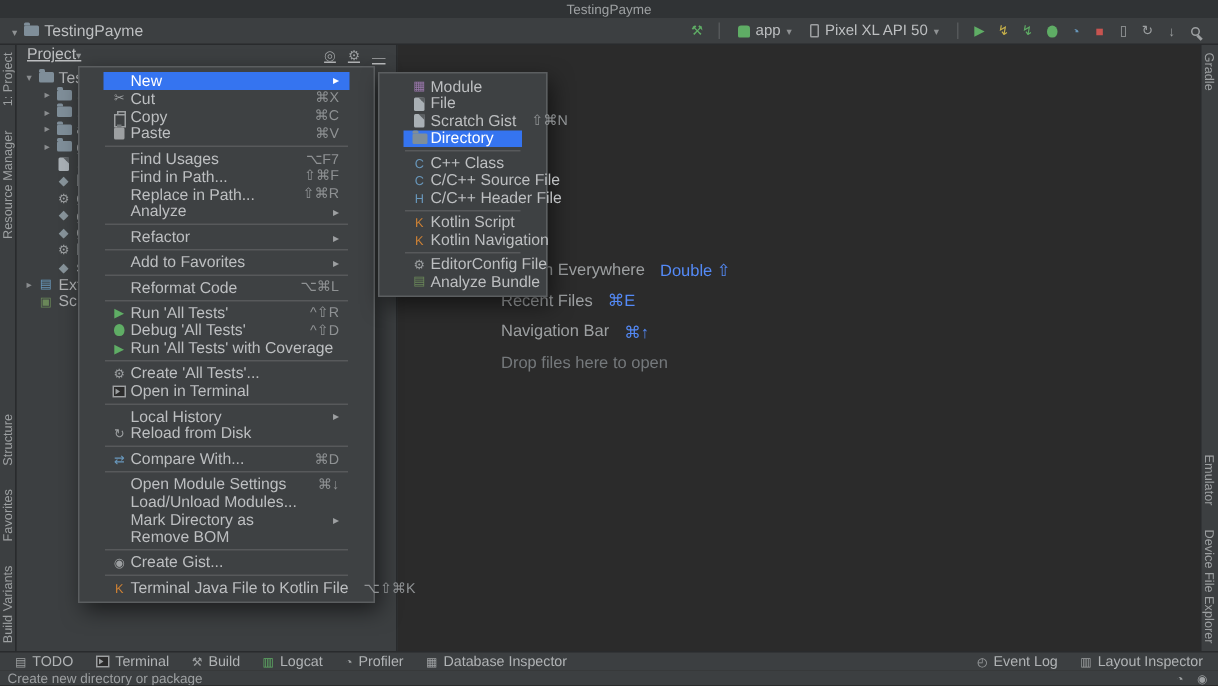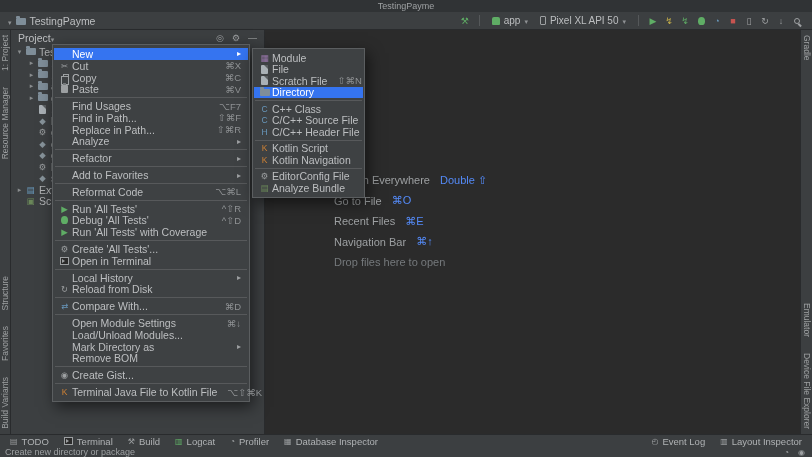--- a/index.html
+++ b/index.html
@@ -35,40 +35,40 @@
             padding:5px 0; z-index:5; }
   .stripe.left  { left:0; width:11px; border-right:1px solid var(--border,#292b2d); }
   .stripe.right { right:0; width:12px; border-left:1px solid var(--border,#292b2d); }
   .stripe-group { display:flex; flex-direction:column; align-items:center; gap:16px; }
   .stripe-label { writing-mode:vertical-rl; font-size:8.5px; color:#9da0a2; white-space:nowrap; }
   .stripe.left .stripe-label { transform:rotate(180deg); }
 
   
   .project-panel { position:absolute; left:11px; top:0; bottom:0; width:254px;
                    background:var(--panel-bg,#3c3f41); border-right:1px solid var(--border,#292b2d); }
-  .panel-header { height:15px; display:flex; align-items:center; padding:0 7px; font-size:10.5px; color:#bdbfc1; }
+  .panel-header { height:15px; display:flex; padding:0 7px; font-size:10.5px; color:#bdbfc1;text-decoration:underline; }
   .ph-icons { margin-left:auto; display:flex; gap:8px; align-items:center; }
   .ph-icon { font-size:9px; color:#9da0a2; }
   .tree { padding-top:1px; font-size:10.5px; color:var(--text,#afb1b3); }
   .tree-row { height:11.5px; display:flex; align-items:center; white-space:nowrap; }
   .tree-arrow { width:9px; flex:none; text-align:center; font-size:7px; color:#8a8d8f; }
   .tree-icon { width:13px; flex:none; display:inline-flex; align-items:center; justify-content:center; font-size:8.5px; }
   .tree-label { padding-left:2px; }
 
   
   .editor { position:absolute; left:266px; right:12px; top:0; bottom:0; background:var(--editor-bg,#2b2b2b); }
   .hints { position:absolute; left:68px; top:140px; }
   .hint-row { height:20.5px; display:flex; align-items:center; gap:10px; font-size:11px; }
   .hint-label { color:#9da0a2; white-space:nowrap; }
   .hint-short { color:var(--link-blue,#548af7); white-space:nowrap;text-align:right; }
   .hint-row.muted .hint-label { color:#75797c; }
 
   
   .menu, .submenu { position:absolute; background:var(--menu-bg,#3e4143); border:1px solid #5b5e60;
-                    box-shadow:3px 5px 14px rgba(0,0,0,.55); padding:3px 1px; font-size:10.5px; }
+                    box-shadow:3px 5px 14px rgba(0,0,0,.55); padding:3px 16px; font-size:10.5px; }
   .menu    { left:52px;  top:44px; width:198px; z-index:20; }
   .submenu { left:252px; top:48px; width:113px; z-index:21; }
   .menu-item { height:11.8px; display:flex; align-items:center; padding:0 7px 0 3px; }
   .submenu .menu-item { height:11.5px; }
   .mi-icon { width:15px; flex:none; display:inline-flex; align-items:center; justify-content:center; font-size:8.5px; }
   .mi-label { white-space:nowrap; color:#bdbfc1; }
   .mi-short { margin-left:auto; padding-left:10px; color:#8f9294; font-size:9.5px; white-space:nowrap; }
   .sub-arrow { display:none; width:7px; text-align:right; color:#9da0a2; font-size:8px; }
   .has-sub .sub-arrow { display:block; }
   .menu-item.selected { background:var(--accent,#3574f0); }
@@ -264,24 +264,20 @@
       </div>
     </div>
 
     <div class="editor">
       <div class="hints">
         <div class="hint-row">
             <span class="hint-label">Search Everywhere</span>
             <span class="hint-short">Double ⇧</span>
           </div>
           <div class="hint-row">
-            <span class="hint-label">Go to File</span>
-            <span class="hint-short">⌘O</span>
-          </div>
-          <div class="hint-row">
             <span class="hint-label">Recent Files</span>
             <span class="hint-short">⌘E</span>
           </div>
           <div class="hint-row">
             <span class="hint-label">Navigation Bar</span>
             <span class="hint-short">⌘↑</span>
           </div>
           <div class="hint-row muted">
             <span class="hint-label">Drop files here to open</span>
             <span class="hint-short"></span>
@@ -485,21 +481,21 @@
           <span class="ico-file"></span>
         </span>
         <span class="mi-label">File</span>
         <span class="mi-short"></span>
 
       </div>
       <div class="menu-item">
         <span class="mi-icon">
           <span class="ico-file"></span>
         </span>
-        <span class="mi-label">Scratch File</span>
+        <span class="mi-label">Scratch Gist</span>
         <span class="mi-short">⇧⌘N</span>
 
       </div>
       <div class="menu-item selected">
         <span class="mi-icon">
           <span class="ico-folder"></span>
         </span>
         <span class="mi-label">Directory</span>
         <span class="mi-short"></span>
 

